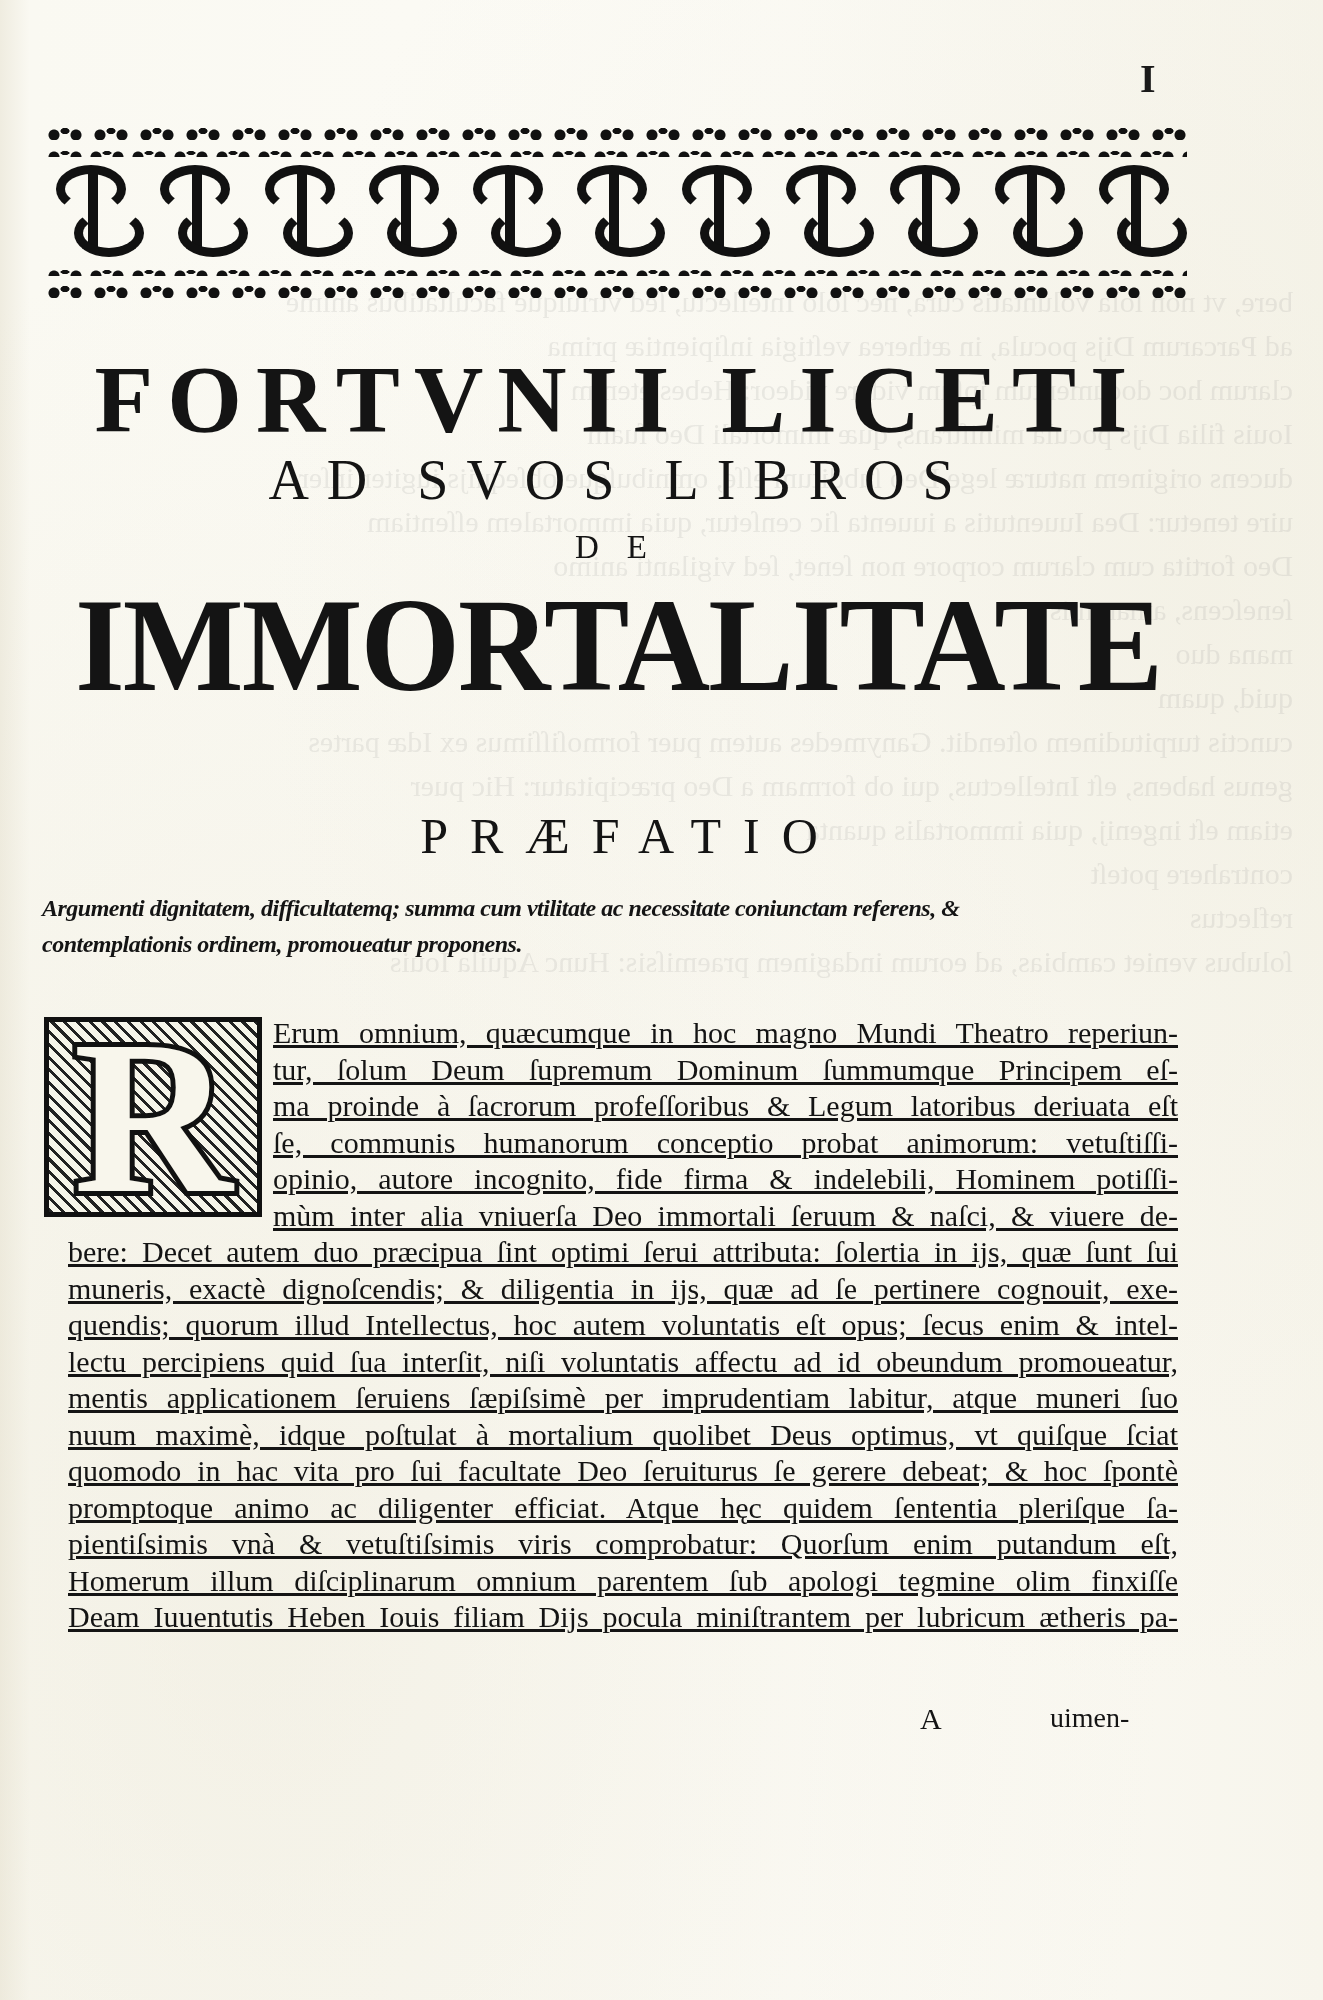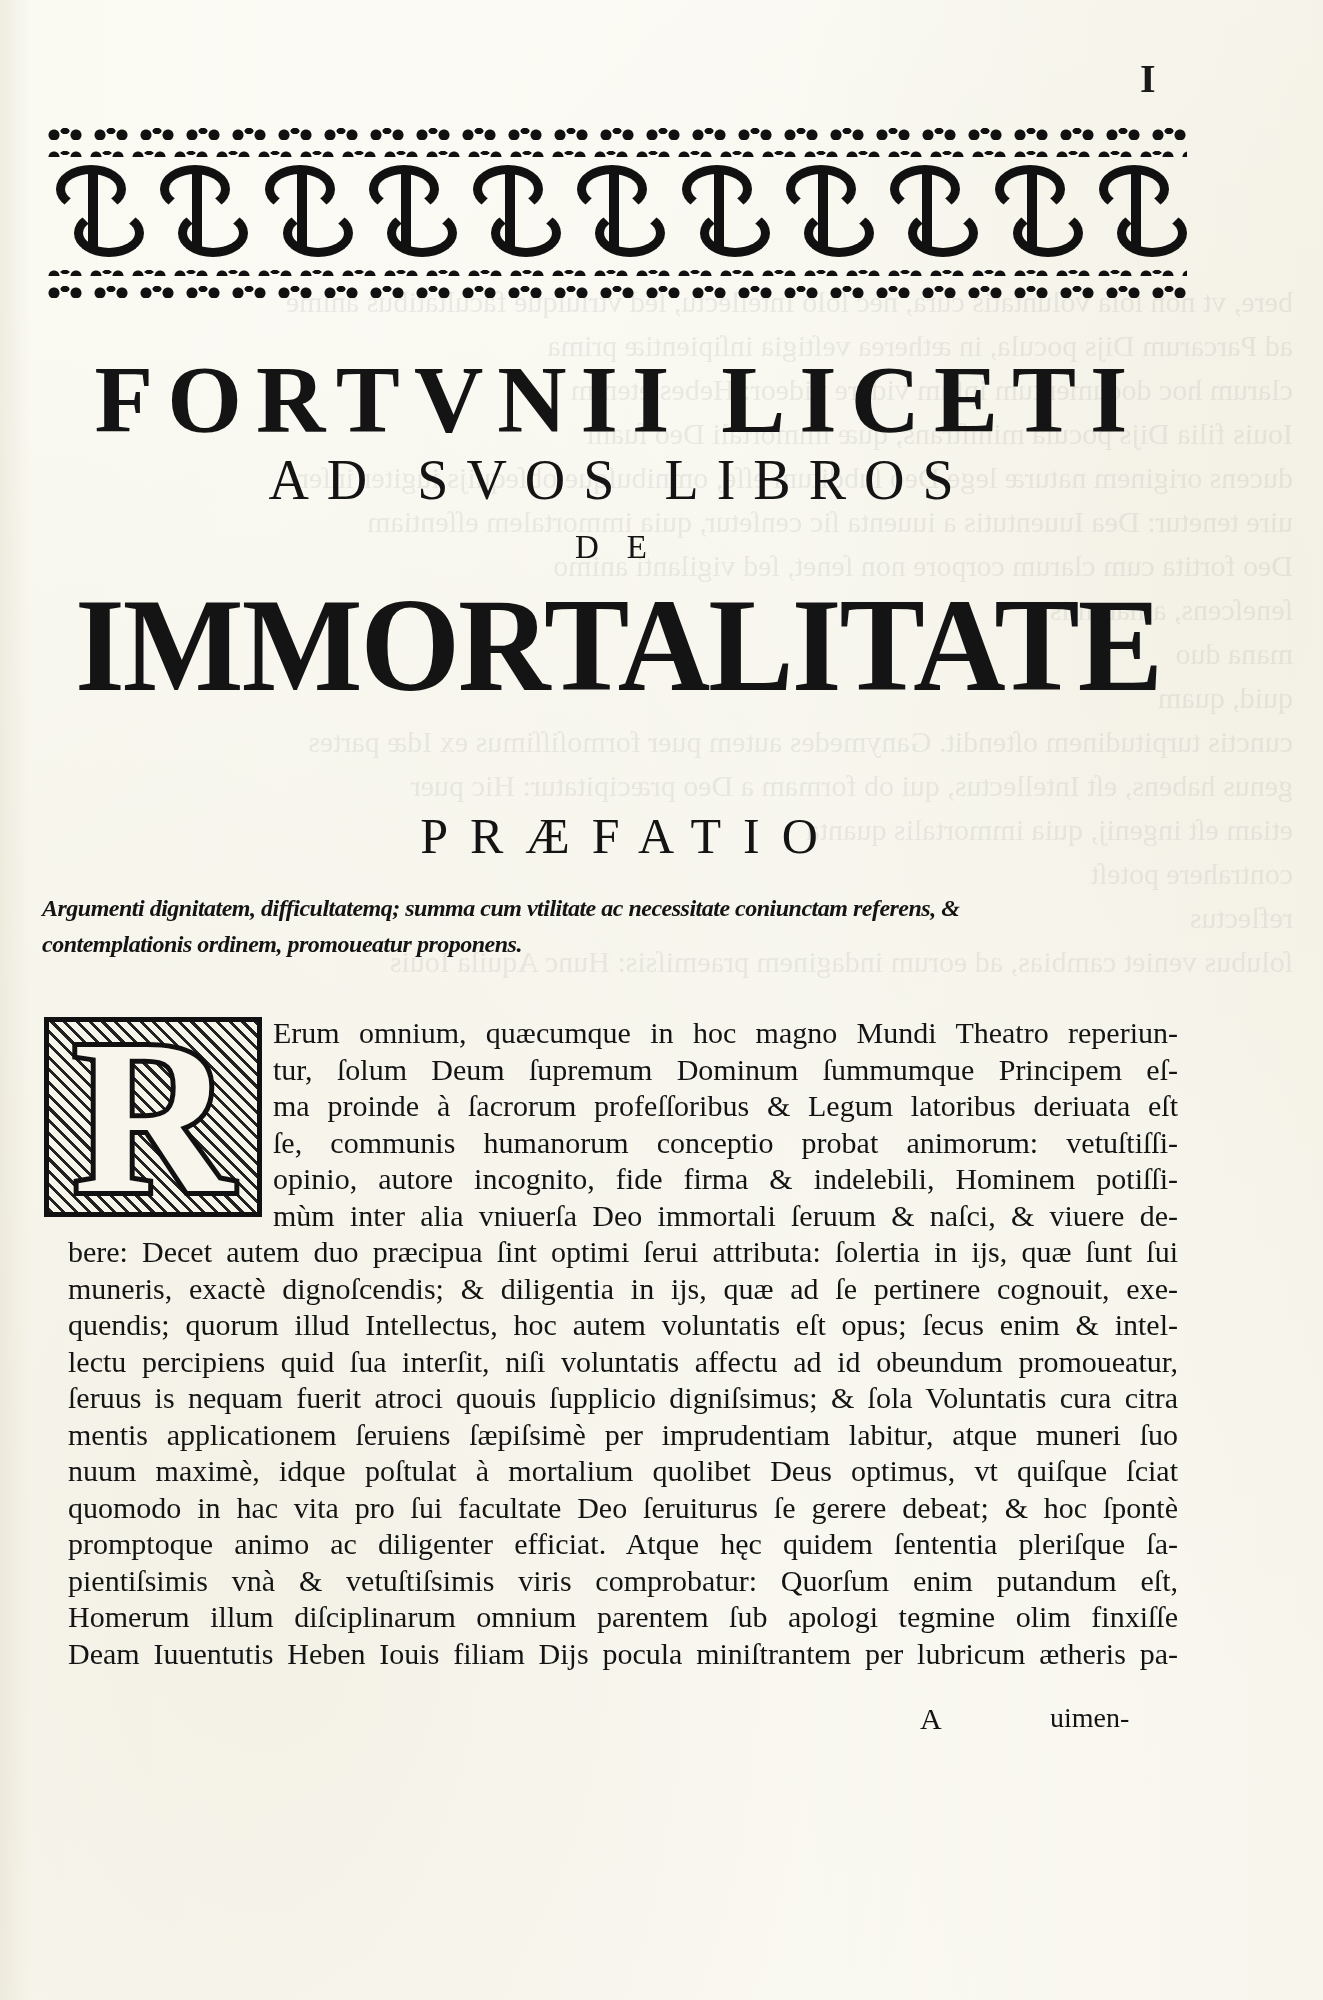--- a/index.html
+++ b/index.html
@@ -201,20 +201,21 @@
       line-height: 36.5px;
       text-align: justify;
     }
     .body-line {
       display: block;
       height: 36.5px;
       white-space: nowrap;
       text-align-last: justify;
       text-align: justify;
       overflow: hidden;
+      text-decoration: underline;
     }
     .indented {
       padding-left: 205px;
     }
     .signature {
       position: absolute;
       left: 920px; top: 1702px;
       font-size: 30px;
     }
     .catchword {
@@ -309,21 +310,20 @@
     <span class="body-line indented">Erum omnium, quæcumque in hoc magno Mundi Theatro reperiun-</span>
     <span class="body-line indented">tur, ſolum Deum ſupremum Dominum ſummumque Principem eſ-</span>
     <span class="body-line indented">ma proinde à ſacrorum profeſſoribus &amp; Legum latoribus deriuata eſt</span>
     <span class="body-line indented">ſe, communis humanorum conceptio probat animorum: vetuſtiſſi-</span>
     <span class="body-line indented">opinio, autore incognito, fide firma &amp; indelebili, Hominem potiſſi-</span>
     <span class="body-line indented">mùm inter alia vniuerſa Deo immortali ſeruum &amp; naſci, &amp; viuere de-</span>
     <span class="body-line">bere: Decet autem duo præcipua ſint optimi ſerui attributa: ſolertia in ijs, quæ ſunt ſui</span>
     <span class="body-line">muneris, exactè dignoſcendis; &amp; diligentia in ijs, quæ ad ſe pertinere cognouit, exe-</span>
     <span class="body-line">quendis; quorum illud Intellectus, hoc autem voluntatis eſt opus; ſecus enim &amp; intel-</span>
     <span class="body-line">lectu percipiens quid ſua interſit, niſi voluntatis affectu ad id obeundum promoueatur,</span>
-    <span class="body-line">ſeruus is nequam fuerit atroci quouis ſupplicio digniſsimus; &amp; ſola Voluntatis cura citra</span>
     <span class="body-line">mentis applicationem ſeruiens ſæpiſsimè per imprudentiam labitur, atque muneri ſuo</span>
     <span class="body-line">nuum maximè, idque poſtulat à mortalium quolibet Deus optimus, vt quiſque ſciat</span>
     <span class="body-line">quomodo in hac vita pro ſui facultate Deo ſeruiturus ſe gerere debeat; &amp; hoc ſpontè</span>
     <span class="body-line">promptoque animo ac diligenter efficiat. Atque hęc quidem ſententia pleriſque ſa-</span>
     <span class="body-line">pientiſsimis vnà &amp; vetuſtiſsimis viris comprobatur: Quorſum enim putandum eſt,</span>
     <span class="body-line">Homerum illum diſciplinarum omnium parentem ſub apologi tegmine olim finxiſſe</span>
     <span class="body-line">Deam Iuuentutis Heben Iouis filiam Dijs pocula miniſtrantem per lubricum ætheris pa-</span>
   </div>
 
   <div class="signature">A</div>

